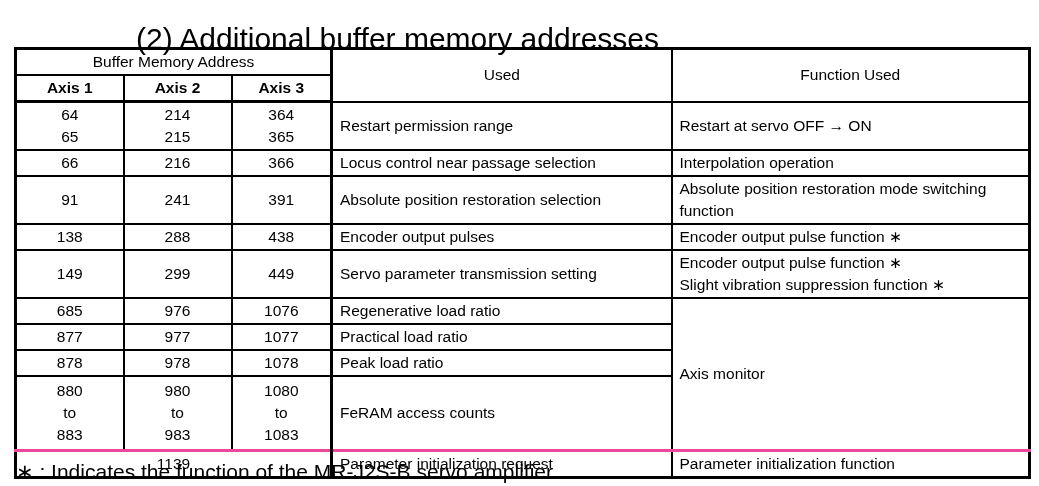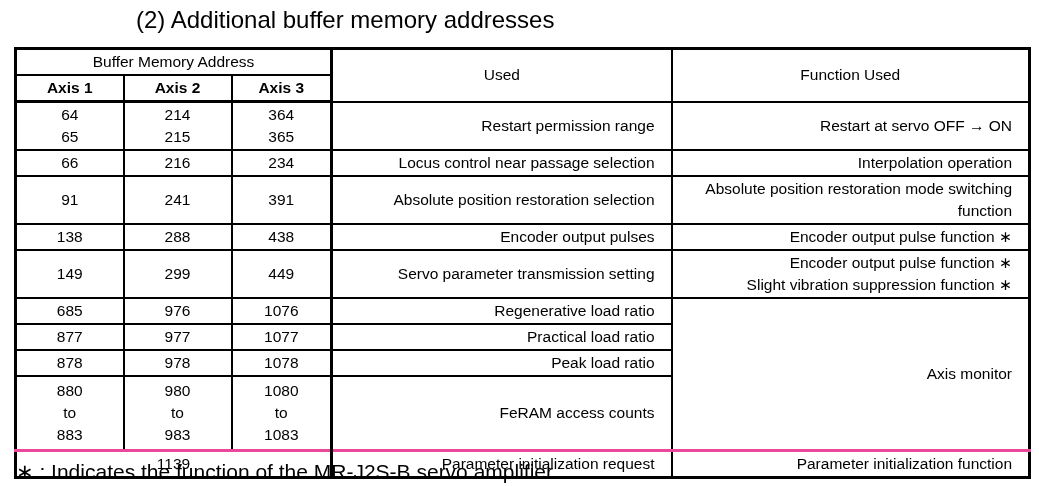--- a/index.html
+++ b/index.html
@@ -13,22 +13,22 @@
   }
   .page {
     position: relative;
     width: 1039px;
     height: 486px;
     overflow: hidden;
   }
   .title {
     position: absolute;
     left: 136px;
-    top: 6px;
-    font-size: 24px;
+    top: 22px;
+    font-size: 30px;
     letter-spacing: 0px;
     white-space: nowrap;
   }
   table.doc {
     position: absolute;
     left: 14px;
     top: 47px;
     border-collapse: collapse;
     table-layout: fixed;
     width: 1014px;
@@ -44,21 +44,21 @@
   td, th {
     border: 2px solid #000;
     padding: 1px 4px;
     font-weight: normal;
     vertical-align: middle;
     white-space: pre-line;
     line-height: 1.42;
   }
   th { text-align: center; }
   .num { text-align: center; margin-top: 45px; }
-  .txt { text-align: right; padding-left: 7px; padding-right: 16px; }
+  .txt { text-align: left; padding-left: 7px; padding-right: 16px; }
 
   
   .bl-thick { border-left: 3px solid #000; }
   
   tr.hdr-last th, tr.hdr-last td { border-bottom: 3px solid #000; font-weight: bold; }
   
   tr.row-last td { border-top: 3px solid #ec4899; }
 
   tr.h1 { height: 24px; }
   tr.h2 { height: 24px; }
@@ -109,21 +109,21 @@
 215</td>
         <td class="num">364
 365</td>
         <td class="txt bl-thick">Restart permission range</td>
         <td class="txt">Restart at servo OFF → ON</td>
       </tr>
 
       <tr class="r-1line">
         <td class="num">66</td>
         <td class="num">216</td>
-        <td class="num">234</td>
+        <td class="num">366</td>
         <td class="txt bl-thick">Locus control near passage selection</td>
         <td class="txt">Interpolation operation</td>
       </tr>
 
       <tr class="r-2line">
         <td class="num">91</td>
         <td class="num">241</td>
         <td class="num">391</td>
         <td class="txt bl-thick">Absolute position restoration selection</td>
         <td class="txt">Absolute position restoration mode switching function</td>

